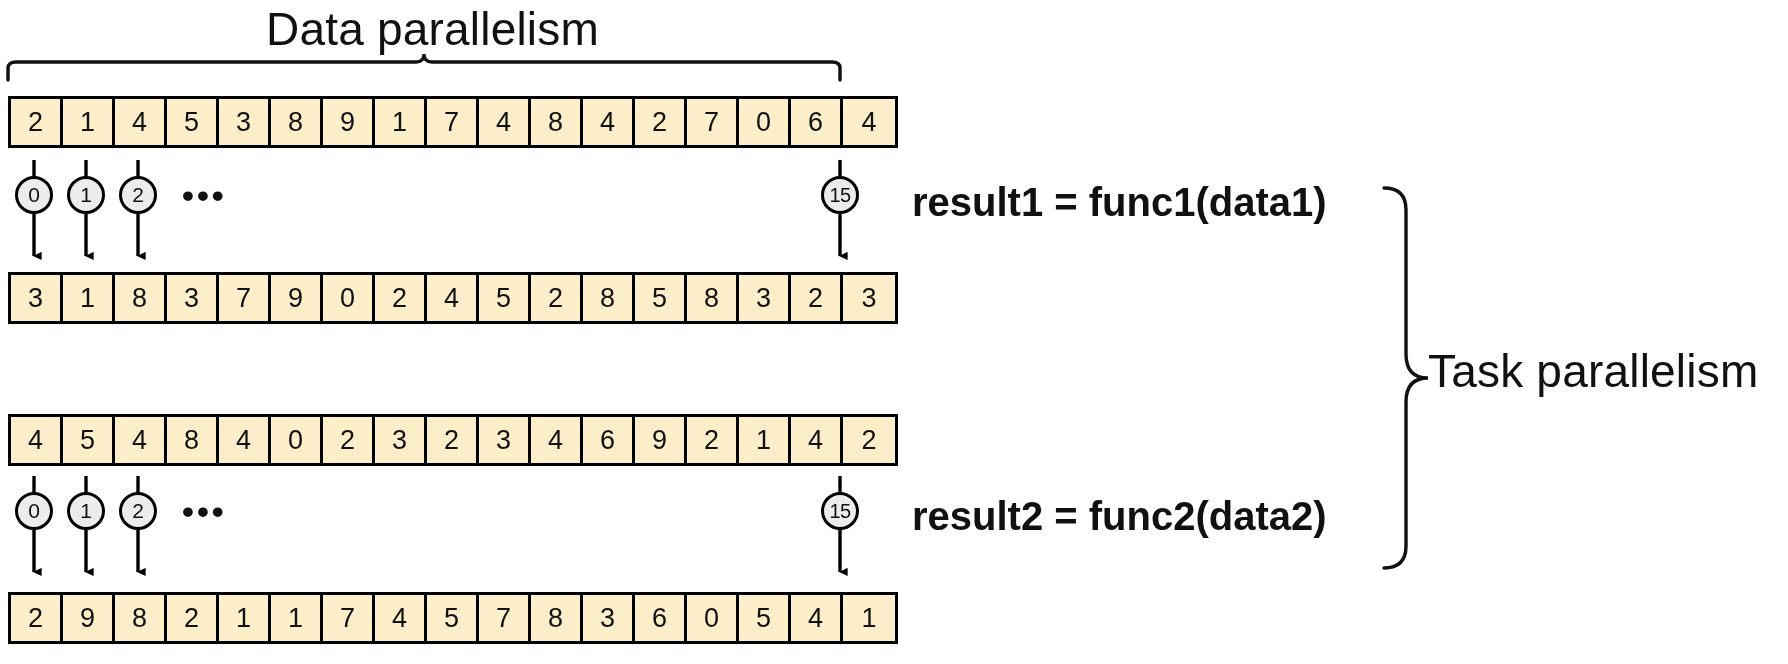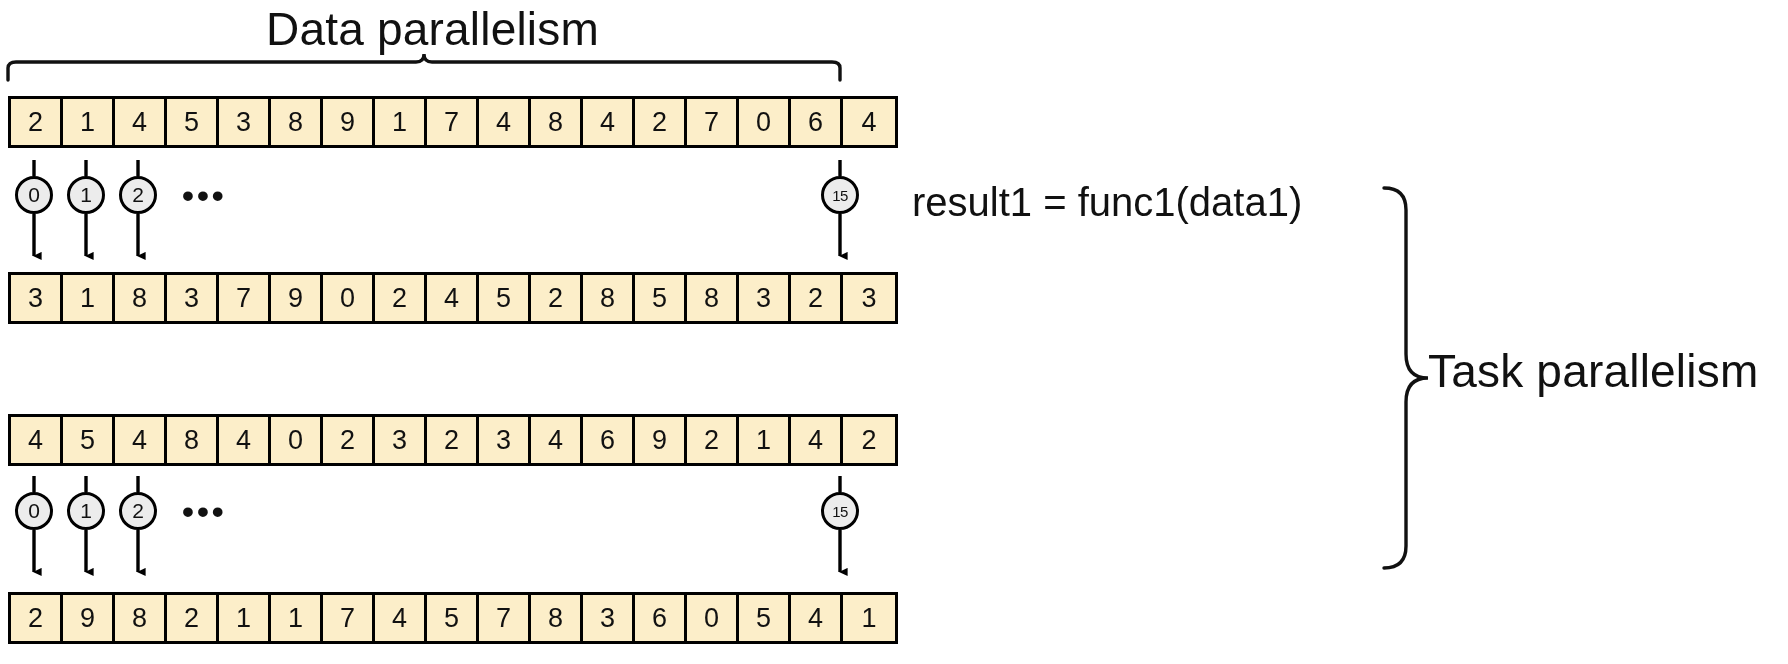--- a/index.html
+++ b/index.html
@@ -37,21 +37,21 @@
     top: 344px;
     text-align: center;
   }
 
   
   .expr-text {
     position: absolute;
     font-size: 40px;
     color: #111111;
     white-space: nowrap;
-    font-weight: 400;
+    font-weight: 700;
   }
   #result1-expr {
     left: 912px;
     top: 180px;
   }
   #result2-expr {
     left: 912px;
     top: 494px;
   }
 
@@ -103,21 +103,21 @@
     background: #ececec;
     border: 3.2px solid #000000;
     box-sizing: border-box;
     display: flex;
     align-items: center;
     justify-content: center;
     font-size: 21px;
     color: #111111;
     z-index: 3;
   }
-  .idx-circle.wide { font-size: 15px; letter-spacing: -0.5px; }
+  .idx-circle.wide { font-size: 20px; letter-spacing: -0.5px; }
 
   .ellipsis-dots {
     position: absolute;
     font-size: 34px;
     line-height: 38px;
     color: #111111;
     letter-spacing: 3px;
     font-weight: 700;
   }
 
@@ -146,20 +146,21 @@
     <path d="M 2 32 L 2 20 Q 2 14 10 14 L 410 14 Q 418 14 418 6 Q 418 14 426 14 L 826 14 Q 834 14 834 20 L 834 32" fill="none" stroke="#111111" stroke-width="3.4" stroke-linecap="round"></path>
   </svg>
 
   <svg class="brace" id="brace-right" width="60" height="384">
     <path d="M 4 2 Q 26 2 26 24 L 26 168 Q 26 192 48 192 Q 26 192 26 216 L 26 360 Q 26 382 4 382" fill="none" stroke="#111111" stroke-width="3.4" stroke-linecap="round"></path>
   </svg>
 
   <div class="title-text" id="task-parallelism-label">Task parallelism</div>
 
   <div class="expr-text" id="result1-expr">result1 = func1(data1)</div>
+  <div class="expr-text" id="result2-expr">result2 = func2(data2)</div>
 
   <div class="array-row" id="array-row-0">
       <div class="cell">2</div>
       <div class="cell">1</div>
       <div class="cell">4</div>
       <div class="cell">5</div>
       <div class="cell">3</div>
       <div class="cell">8</div>
       <div class="cell">9</div>
       <div class="cell">1</div>

